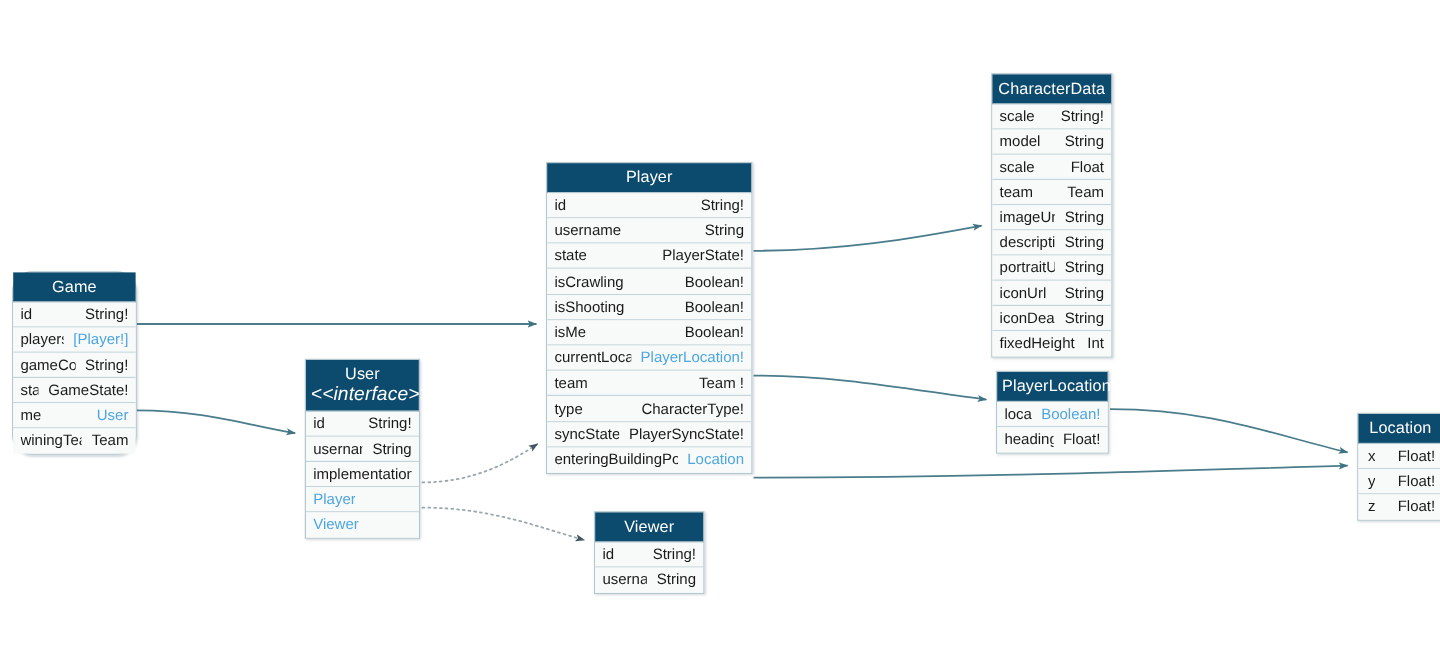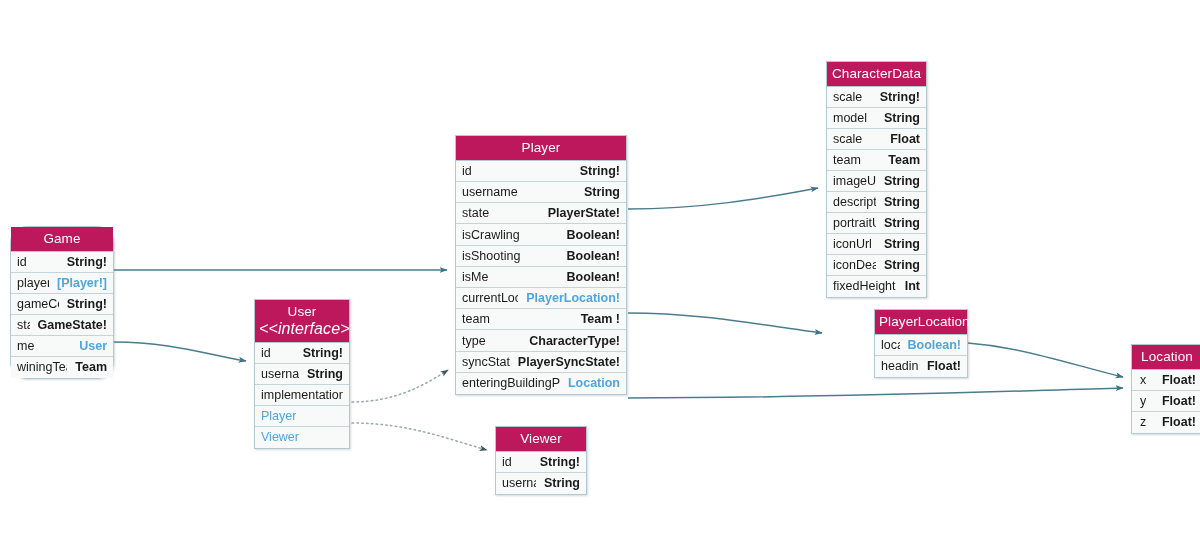--- a/index.html
+++ b/index.html
@@ -30,21 +30,21 @@
 
   .entity {
     position: absolute;
     box-sizing: border-box;
     background: #f9fbfb;
     border: 1px solid #b4c8cf;
     box-shadow: 1px 1px 2px rgba(100,120,130,0.28);
     z-index: 2;
   }
   .ent-header {
-    background: #be185d;
+    background: #0c4a6e;
     color: #ffffff;
     text-align: center;
     font-size: 13.5px;
     line-height: 1.18;
     padding: 4px 4px 4px 4px;
     border-bottom: 1px solid #b4c8cf;
     letter-spacing: 0.1px;
   }
   .ent-header .sub {
     display: block;
@@ -66,36 +66,35 @@
     white-space: nowrap;
   }
   .row:last-child { border-bottom: none; }
   .row .fname {
     text-align: left;
     overflow: hidden;
   }
   .row .ftype {
     text-align: center;
     margin-left: 8px;
-    font-weight: bold;
   }
   .row.center {
     justify-content: center;
   }
   .row.center .fname { margin: 0 auto; }
   .link { color: #4ea6e0; }
   .row.implrow .fname { color: #4ea6e0; }
 
   
   #ent-game          { left: 10px;   top: 226px; width: 104px; border-radius: 17px; }
   #ent-user          { left: 254px;  top: 299px; width: 96px;  }
   #ent-player        { left: 455px;  top: 135px; width: 172px; }
   #ent-viewer        { left: 495px;  top: 426px; width: 92px;  }
   #ent-characterdata { left: 826px;  top: 61px;  width: 101px; }
-  #ent-playerlocation{ left: 830px;  top: 309px; width: 94px; margin-left: 44px;  }
+  #ent-playerlocation{ left: 830px;  top: 309px; width: 94px;  }
   #ent-location      { left: 1131px; top: 344px; width: 72px;  }
 
   #ent-player .row { height: 21.2px; font-size: 12.5px; }
   #ent-characterdata .row { height: 21px; }
   #ent-game .row { height: 21px; }
   #ent-location .row { height: 21px; }
   #ent-location .row .fname { padding-left: 2px; }
   #ent-location .row .ftype { margin-left: 10px; }
 </style>
 </head>

